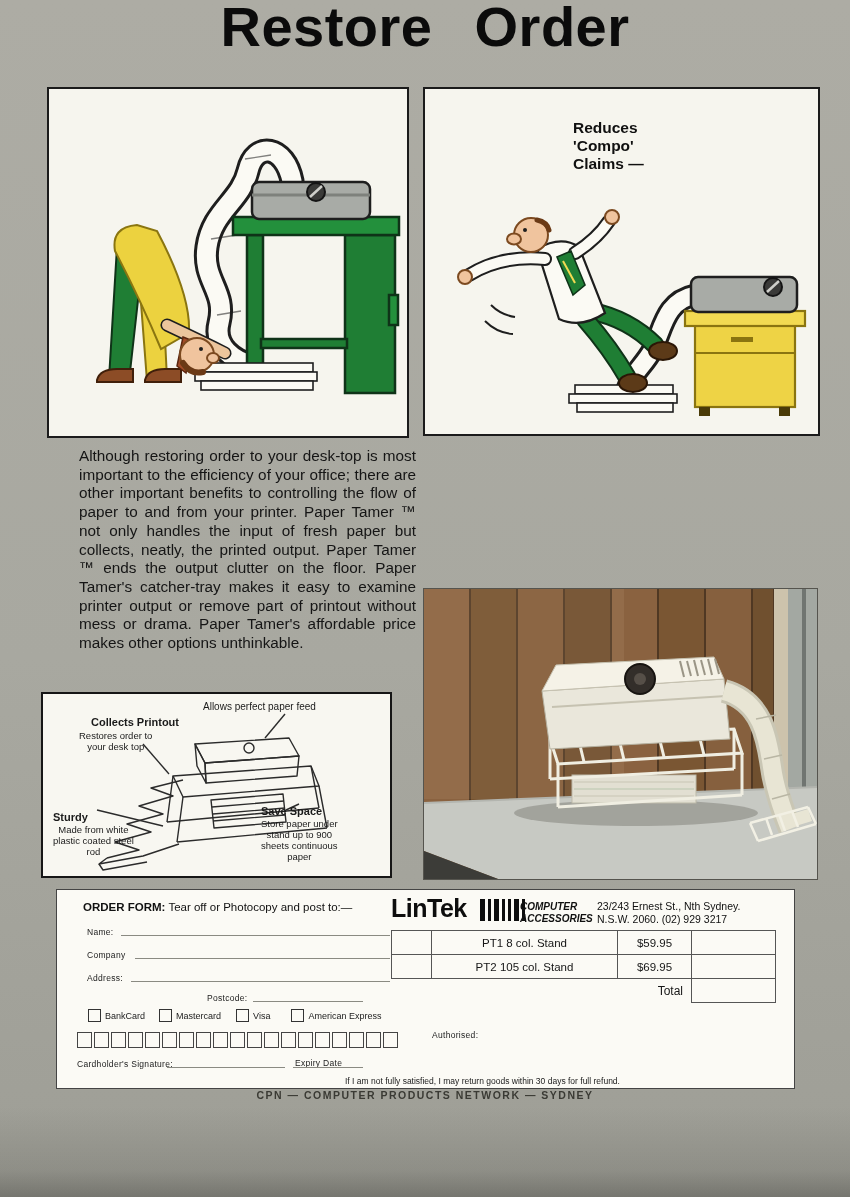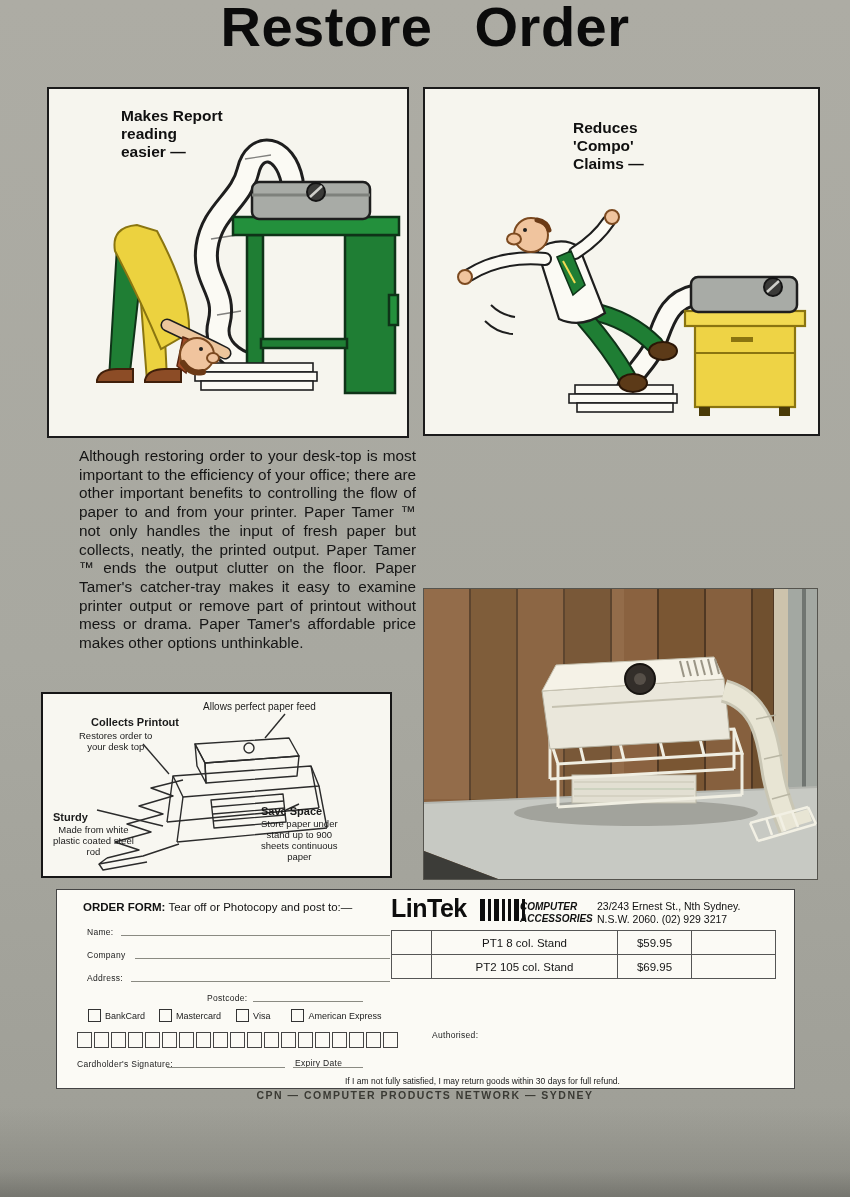--- a/index.html
+++ b/index.html
@@ -141,23 +141,20 @@
         <path d="M66,162 Q62,138 88,136 L108,142 Q142,206 140,244 L112,260 Q92,212 66,162 Z" fill="#ecd23f" stroke="#8a7510" stroke-width="2"></path>
         <path d="M118,236 Q152,252 176,264" stroke="#1e1e1e" stroke-width="13" fill="none" stroke-linecap="round"></path>
         <path d="M118,236 Q152,252 176,264" stroke="#ecc59c" stroke-width="10" fill="none" stroke-linecap="round"></path>
         <path d="M134,248 l10,4 l-7,32 l-9,-7 z" fill="#a24c28" stroke="#5a250e" stroke-width="1.5"></path>
         <circle cx="148" cy="266" r="17" fill="#f0c49e" stroke="#7c4a20" stroke-width="2"></circle>
         <ellipse cx="164" cy="269" rx="6" ry="5" fill="#f0c49e" stroke="#7c4a20" stroke-width="2"></ellipse>
         <path d="M134,274 q8,12 20,9" fill="none" stroke="#6b3a16" stroke-width="6" stroke-linecap="round"></path>
         <circle cx="152" cy="260" r="2" fill="#1e1e1e"></circle>
       </g>
     </svg>
-    <div class="caption cap-left pre">Makes Report
-reading
-easier —</div>
   </section>
 
   <section class="panel p-right">
     <svg class="art" viewBox="0 0 393 345">
       <g>
         <path d="M270,206 C240,212 238,240 228,260 C219,277 207,284 202,300" fill="none" stroke="#1e1e1e" stroke-width="23" stroke-linecap="round"></path>
         <path d="M270,206 C240,212 238,240 228,260 C219,277 207,284 202,300" fill="none" stroke="#fbfaf4" stroke-width="17" stroke-linecap="round"></path>
       </g>
       <g>
         <rect x="270" y="236" width="100" height="82" fill="#eed345" stroke="#8a7410" stroke-width="2.2"></rect>
@@ -392,20 +389,26 @@
           <td>PT1 8 col. Stand</td>
           <td>$59.95</td>
           <td></td>
         </tr>
         <tr class="drow">
           <td></td>
           <td>PT2 105 col. Stand</td>
           <td>$69.95</td>
           <td></td>
         </tr>
+        <tr class="trow">
+          <td class="nob"></td>
+          <td class="nob"></td>
+          <td class="nob tlabel">Total</td>
+          <td class="tbox"></td>
+        </tr>
       </tbody>
     </table>
 
     <div class="lbl l-auth">Authorised:</div>
     <div class="refund">If I am not fully satisfied, I may return goods within 30 days for full refund.</div>
   </section>
 
   <div class="footer">CPN — COMPUTER PRODUCTS NETWORK — SYDNEY</div>
   <div class="bottom-shade"></div>
 </div>

